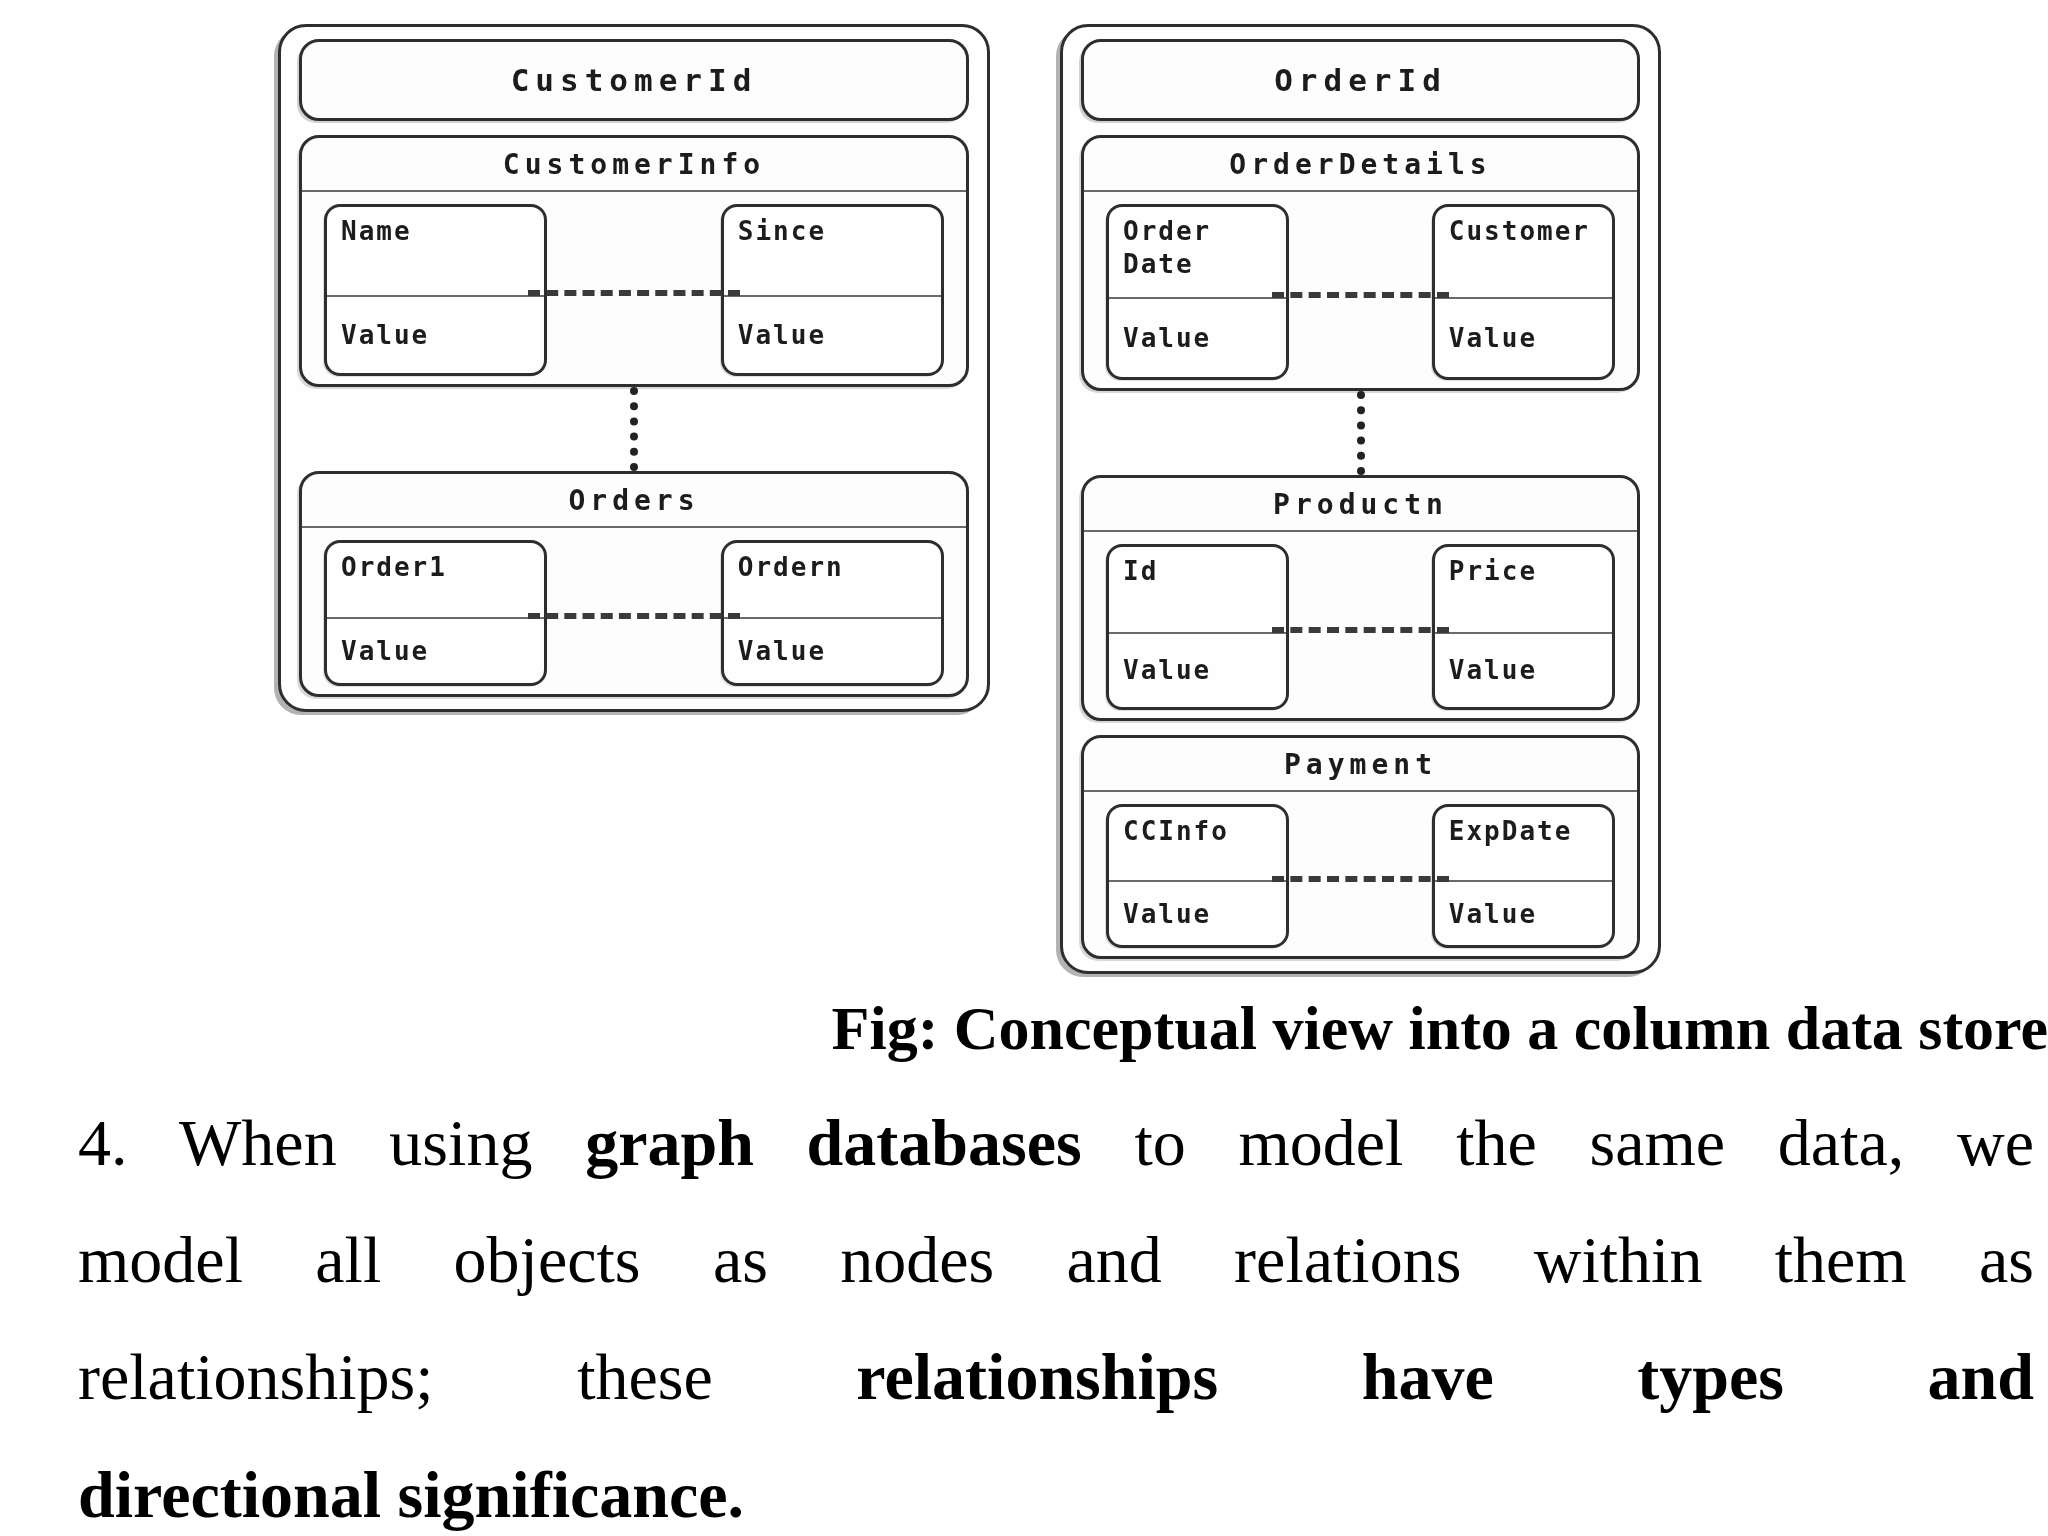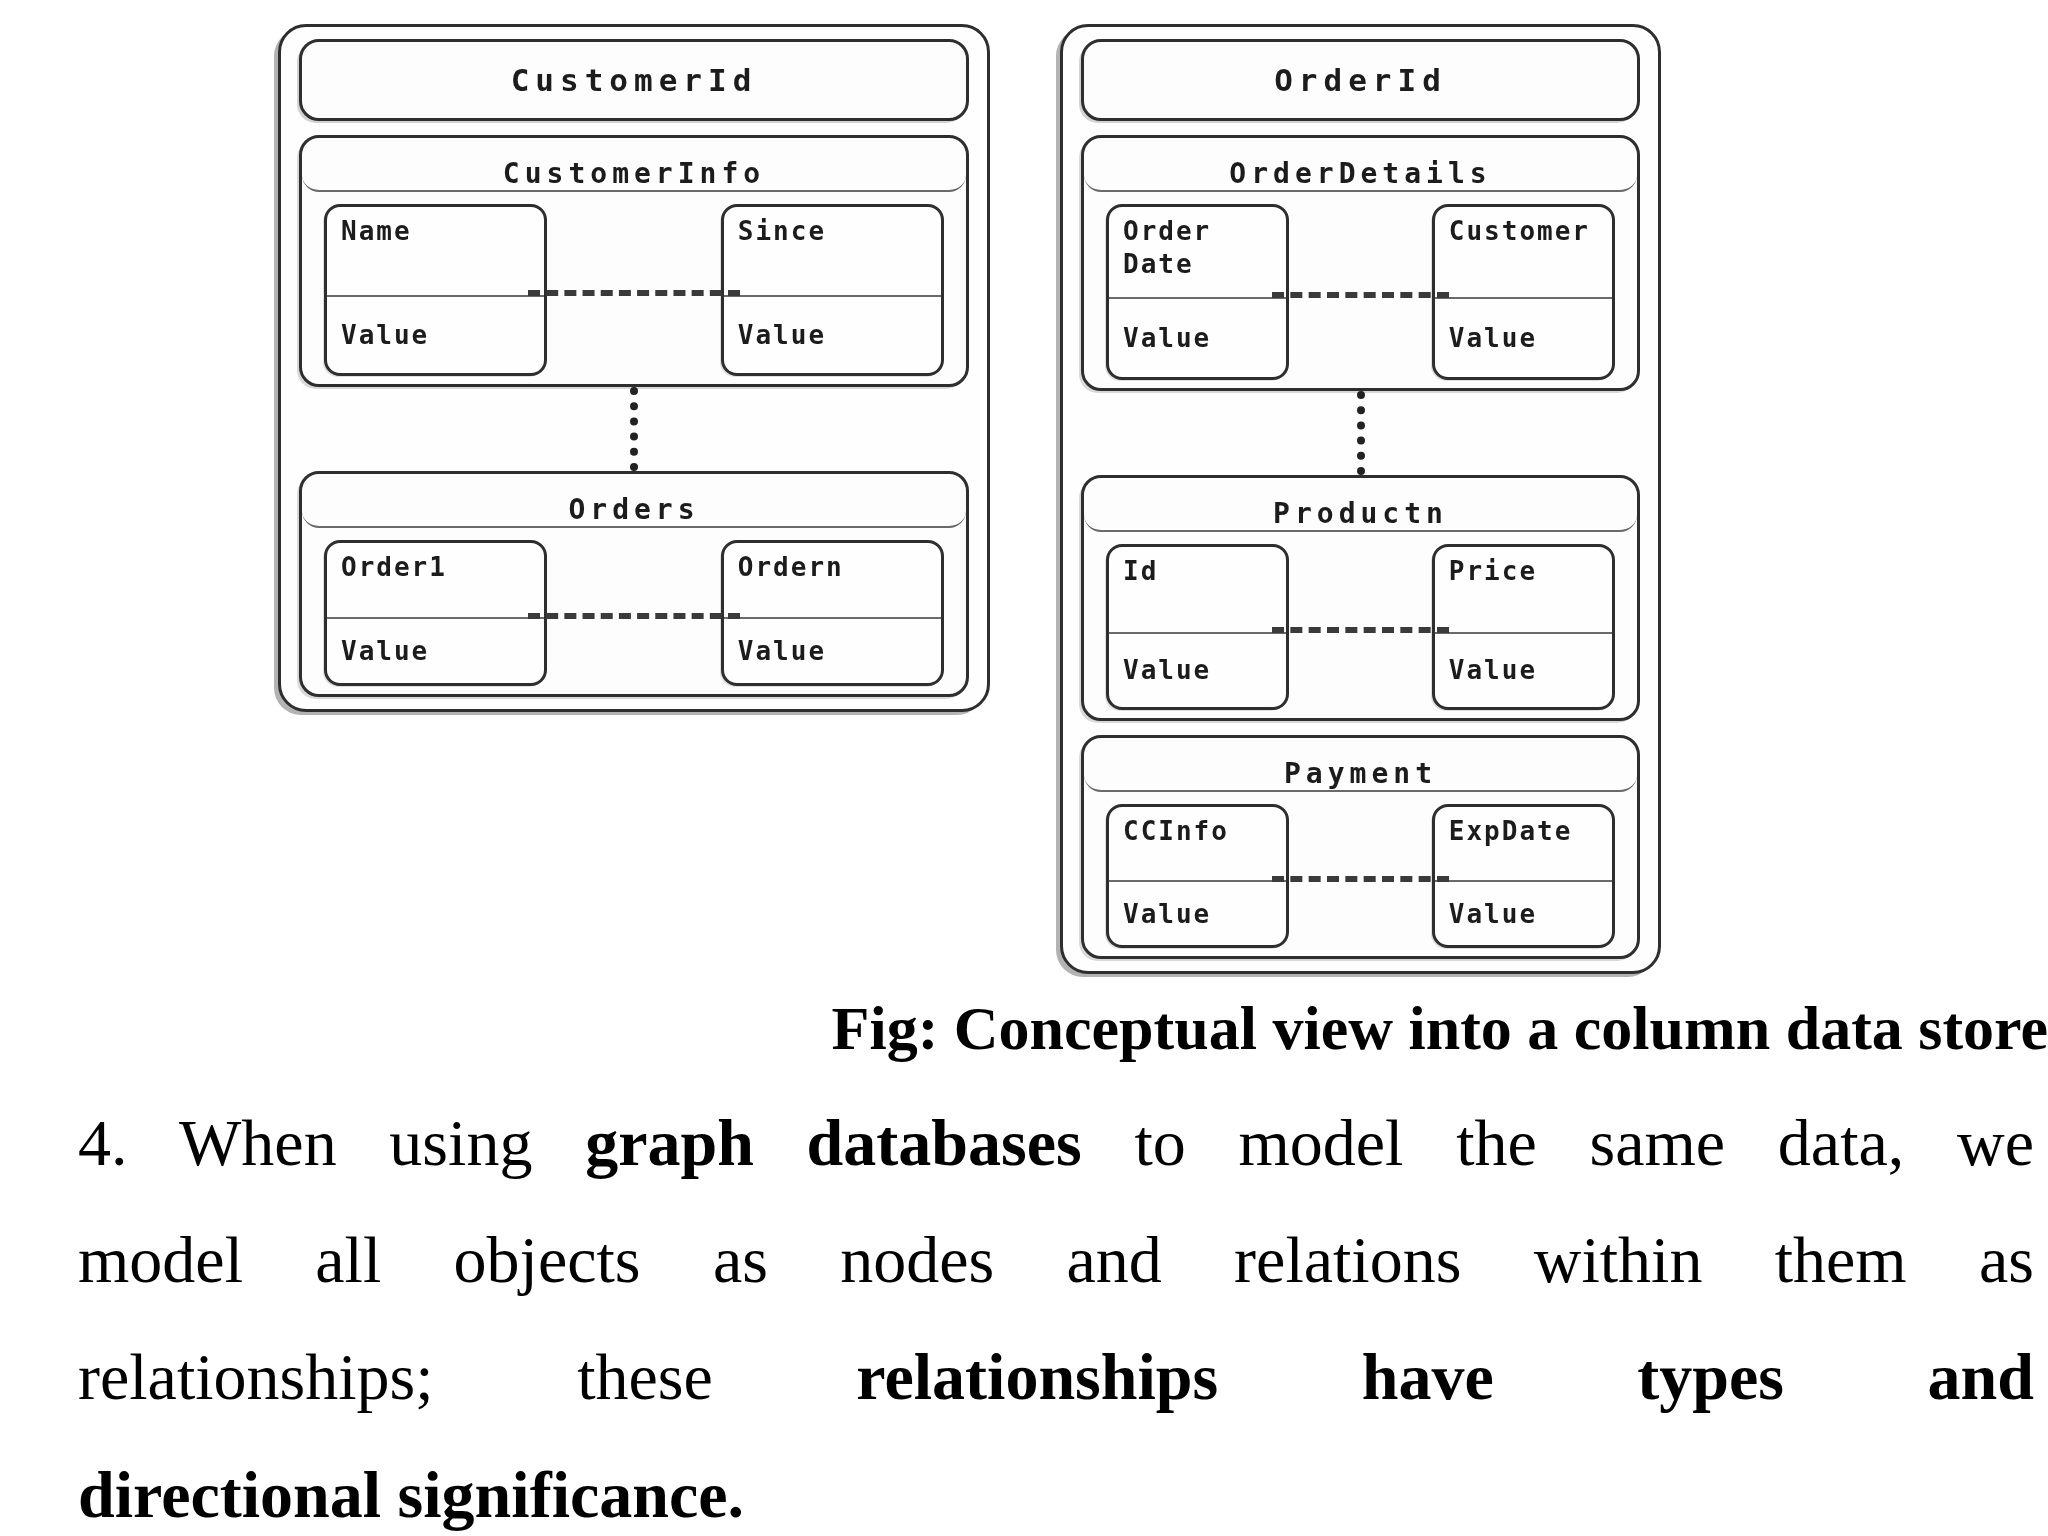--- a/index.html
+++ b/index.html
@@ -14,22 +14,22 @@
   .right-box{left:1060px;top:24px;width:601px;height:950px;}
   .header-box{border:3px solid #2e2e2e;border-radius:20px;height:76px;flex:none;
         display:flex;align-items:center;justify-content:center;background:#fdfdfd;
         box-shadow:-3px 3px 0 -1px #d2d2d2;}
   .mono{font-family:"DejaVu Sans Mono", monospace;font-weight:bold;color:#1c1c1c;}
   .header-box .mono{font-size:31px;letter-spacing:6px;}
   .section{border:3px solid #2e2e2e;border-radius:20px;margin-top:14px;flex:none;
         display:flex;flex-direction:column;background:#fdfdfd;box-shadow:-3px 3px 0 -1px #d8d8d8;
         box-sizing:border-box;}
   .mt0{margin-top:0;}
-  .section-title{height:52px;flex:none;display:flex;align-items:flex-end;justify-content:center;
-        border-bottom:2px solid #6a6a6a;border-radius:17px;}
+  .section-title{height:52px;flex:none;display:flex;align-items:center;justify-content:center;
+        border-bottom:2px solid #6a6a6a;}
   .section-title .mono{font-size:28px;letter-spacing:5px;}
   .cells{position:relative;flex:1;display:flex;justify-content:space-between;
         padding:12px 22px 8px;box-sizing:border-box;}
   .cell{width:36%;border:3px solid #2e2e2e;border-radius:16px;display:flex;flex-direction:column;
         background:#fefefe;box-shadow:-2px 2px 0 -1px #dedede;box-sizing:border-box;}
   .cell-label{flex:1.12;padding:8px 14px 4px;border-bottom:2px solid #6a6a6a;}
   .cell-label .mono{font-size:26px;letter-spacing:2px;white-space:pre-line;line-height:1.25;}
   .cell-value{flex:1;padding:4px 14px;display:flex;align-items:center;}
   .cell-value .mono{font-size:26px;letter-spacing:2px;}
   .dash-link{position:absolute;left:34%;width:32%;top:51%;border-top:6px dashed #3a3a3a;}

